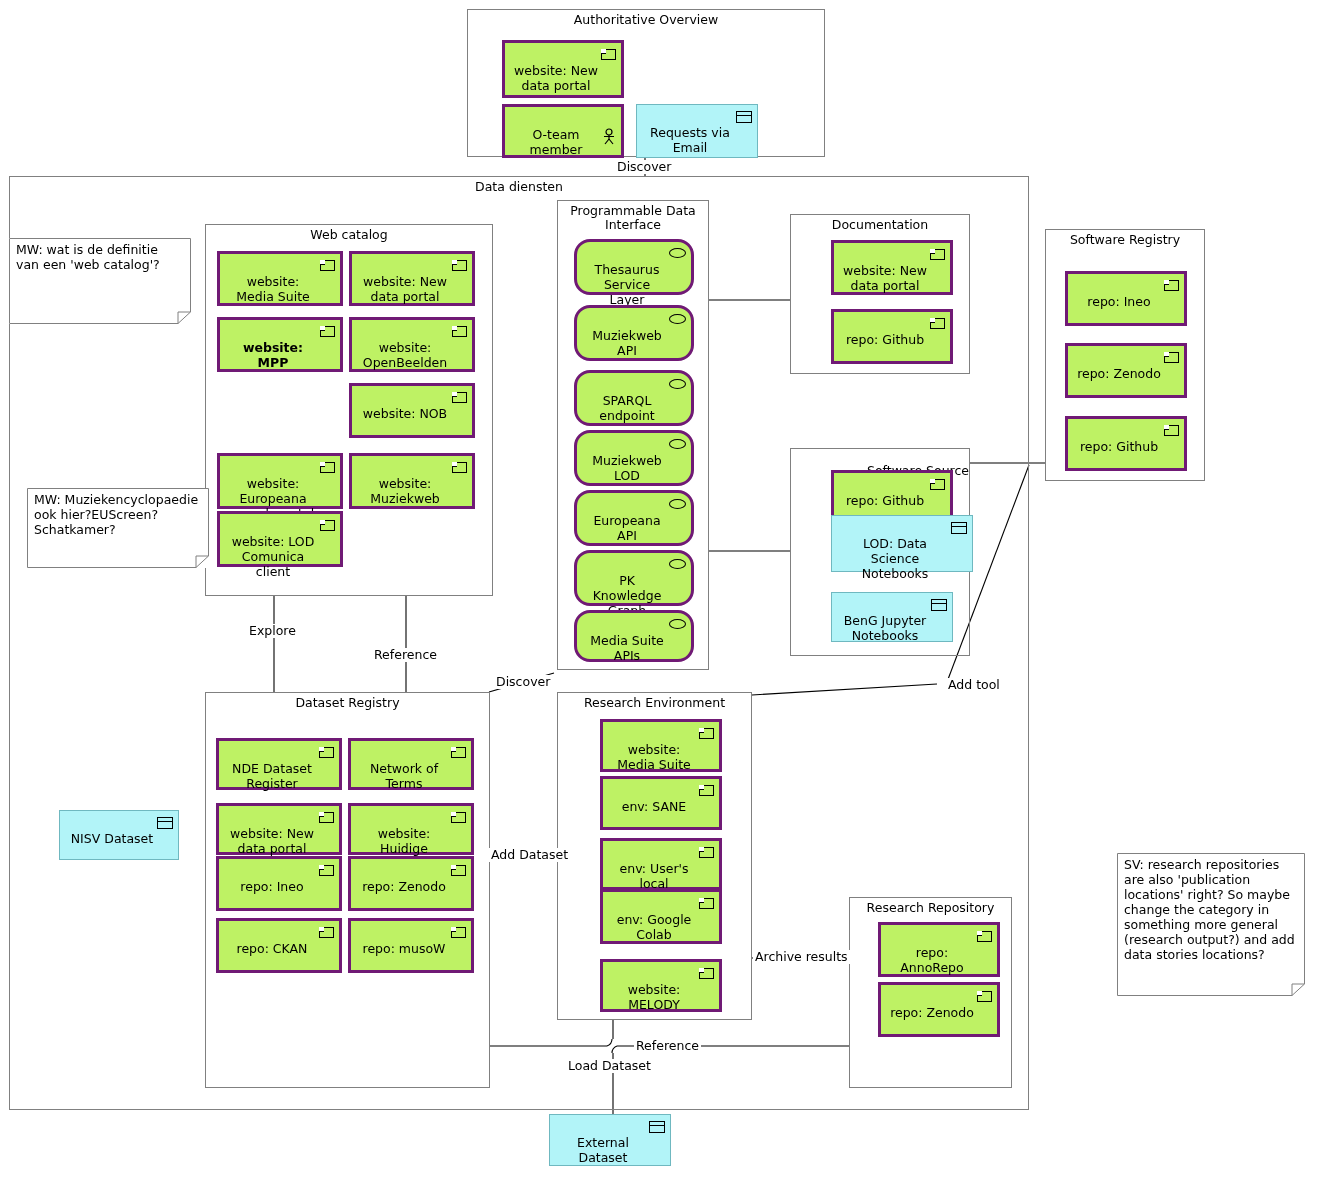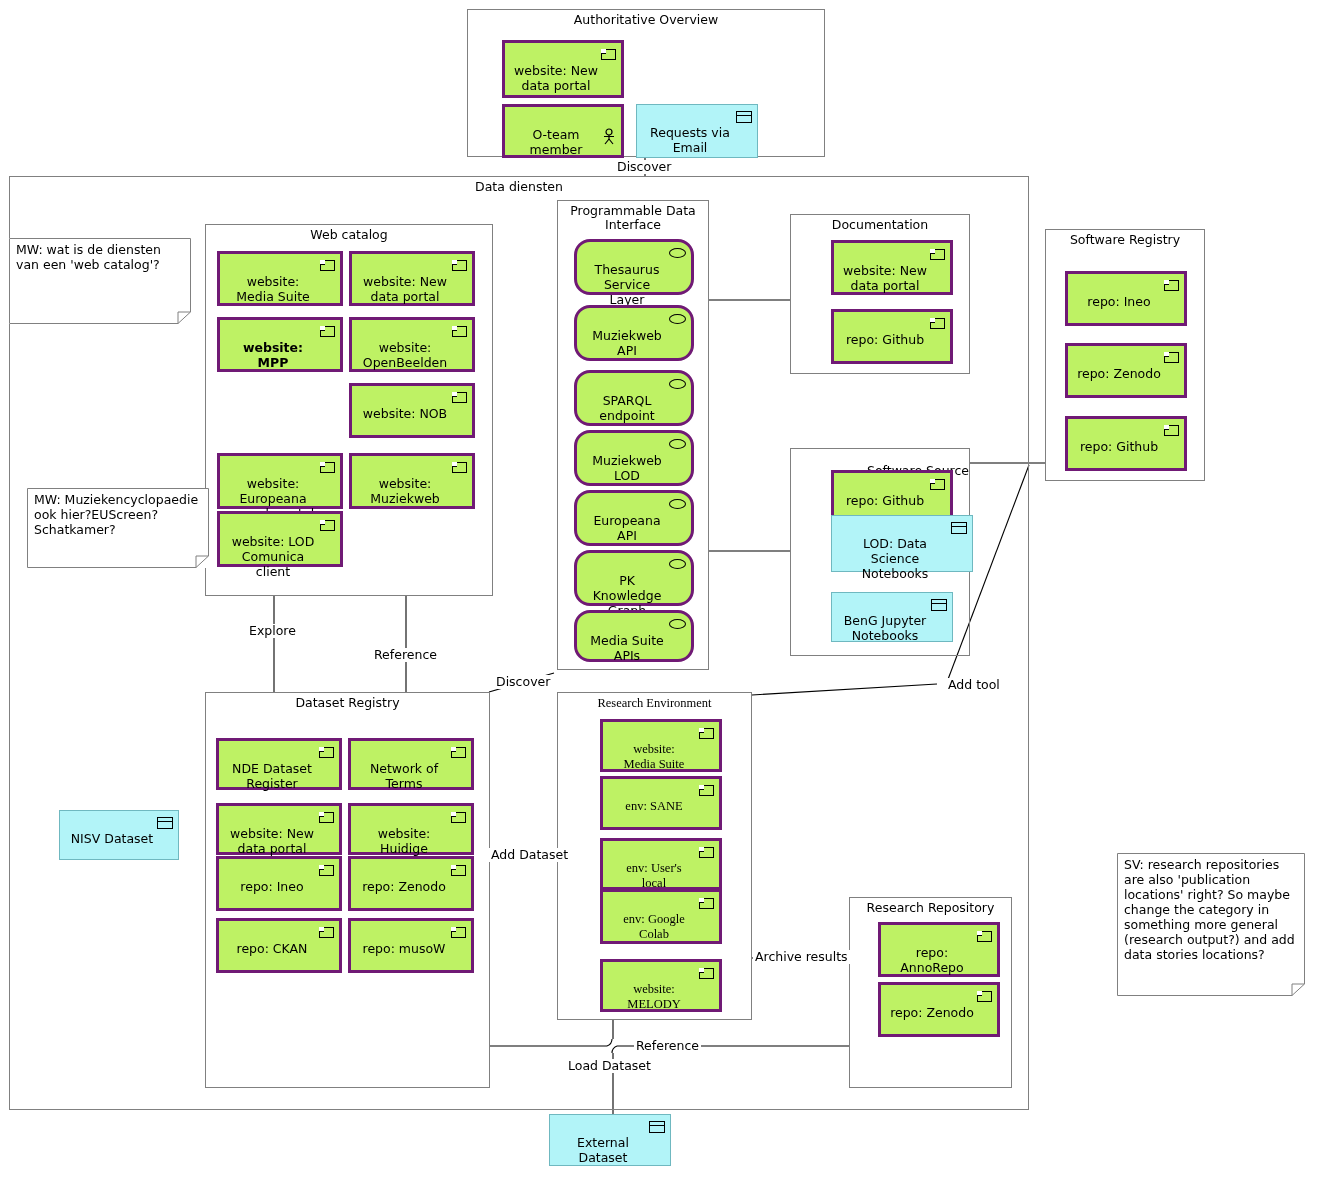--- a/index.html
+++ b/index.html
@@ -374,21 +374,21 @@
     <div class="node" style="left:10px; top:225px; width:126px; height:55px;">
       <span>repo: CKAN</span>
       <span class="ic ic-component"></span>
     </div>
     <div class="node" style="left:142px; top:225px; width:126px; height:55px;">
       <span>repo: musoW</span>
       <span class="ic ic-component"></span>
     </div>
   </div>
 
-  <div class="group" style="left:557px; top:692px; width:195px; height:328px;font-family:Liberation Serif, serif;">
+  <div class="group" style="left:557px; top:692px; width:195px; height:328px;">
     <div class="group-title">Research Environment</div>
 
     <div class="node" style="left:42px; top:26px; width:122px; height:53px;">
       <span>website:
 Media Suite</span>
       <span class="ic ic-component"></span>
     </div>
     <div class="node" style="left:42px; top:83px; width:122px; height:54px;">
       <span>env: SANE</span>
       <span class="ic ic-component"></span>
@@ -433,21 +433,21 @@
     <span>External
 Dataset</span>
     <span class="ic ic-artifact"></span>
   </div>
 
   <div class="note" style="left:9px; top:238px; width:182px; height:86px;">
     <svg class="note-svg" width="182" height="86" viewBox="0 0 182 86">
       <path d="M0.5,0.5 L181.5,0.5 L181.5,74 L169,85.5 L0.5,85.5 Z" fill="#ffffff" stroke="#808080" stroke-width="1"></path>
       <path d="M181.5,74 L169,74 L169,85.5" fill="none" stroke="#808080" stroke-width="1"></path>
     </svg>
-    <div class="note-text">MW: wat is de diensten van een 'web catalog'?</div>
+    <div class="note-text">MW: wat is de definitie van een 'web catalog'?</div>
   </div>
 
   <div class="note" style="left:27px; top:488px; width:182px; height:80px;">
     <svg class="note-svg" width="182" height="80" viewBox="0 0 182 80">
       <path d="M0.5,0.5 L181.5,0.5 L181.5,68 L169,79.5 L0.5,79.5 Z" fill="#ffffff" stroke="#808080" stroke-width="1"></path>
       <path d="M181.5,68 L169,68 L169,79.5" fill="none" stroke="#808080" stroke-width="1"></path>
     </svg>
     <div class="note-text">MW: Muziekencyclopaedie ook hier?EUScreen? Schatkamer?</div>
   </div>
 

